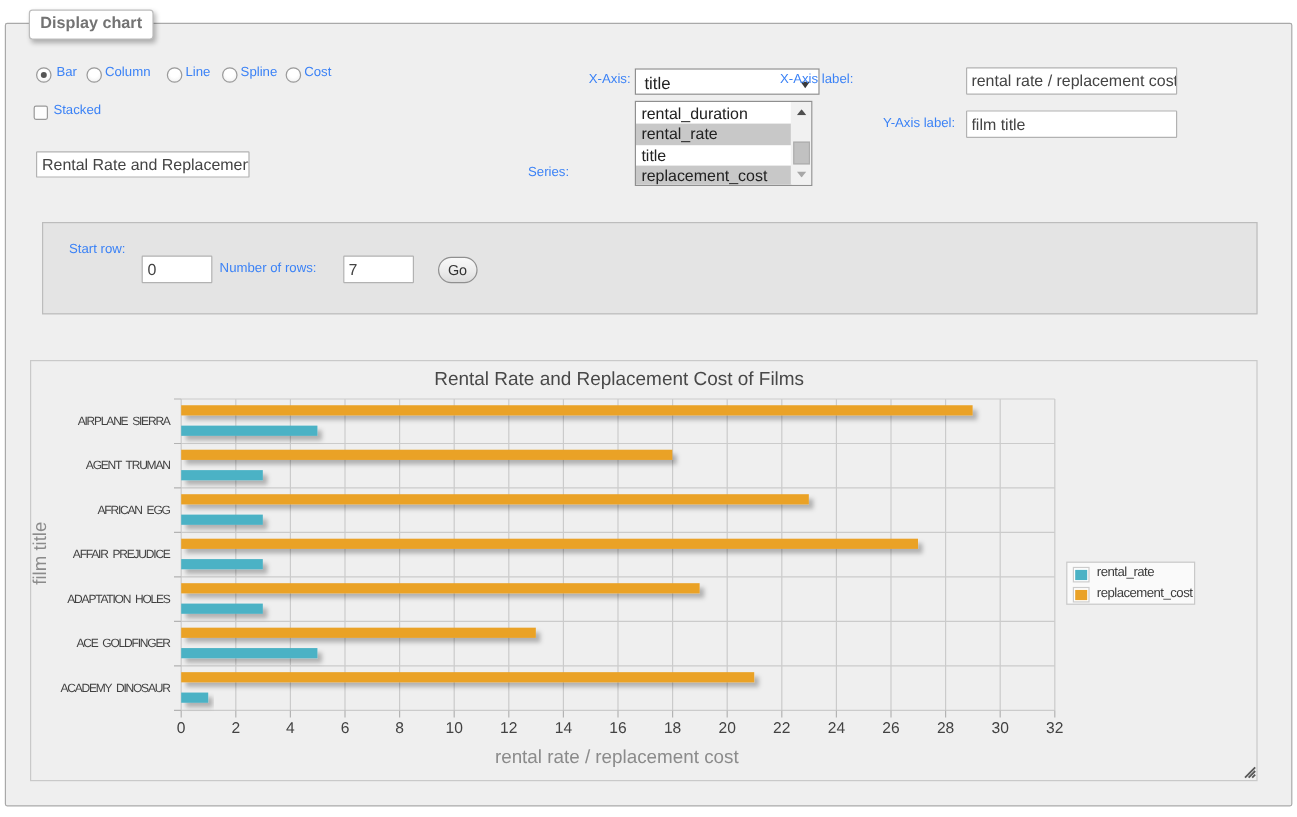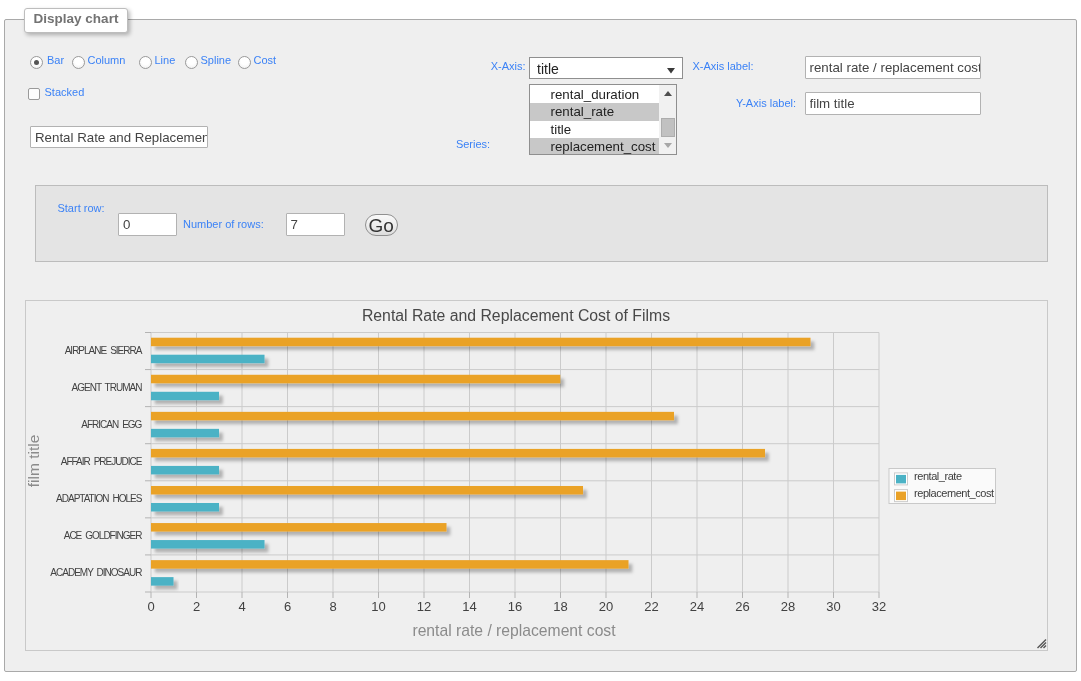--- a/index.html
+++ b/index.html
@@ -1,21 +1,21 @@
 <!DOCTYPE html>
 <html><head><meta charset="utf-8"><style>
 *{margin:0;padding:0;box-sizing:border-box}
 body{width:1081px;height:681px;background:#fff;font-family:"Liberation Sans",sans-serif;position:relative;overflow:hidden}
 .abs{position:absolute}
 .lbl{position:absolute;font-size:11px;color:#3b82f6;white-space:nowrap}
 input.tx{position:absolute;border:1px solid #b2b2b2;background:#fff;font-family:"Liberation Sans",sans-serif;font-size:13.3px;color:#444;padding:0 0 0 4px;outline:none;border-radius:1px}
 .radio{position:absolute;width:13px;height:13px;border:1px solid #9a9a9a;border-radius:50%;background:radial-gradient(circle at 50% 35%,#fff 40%,#ececec 100%)}
 .radio.on:after{content:"";position:absolute;left:3px;top:3px;width:5px;height:5px;border-radius:50%;background:#555}
 .cb{position:absolute;width:12px;height:12px;border:1px solid #9a9a9a;border-radius:2px;background:#fdfdfd}
-.opt{position:absolute;left:0;width:130px;height:17.4px;font-size:13.3px;color:#222;padding-left:21px;line-height:17.4px}
+.opt{position:absolute;left:0;width:130px;height:17.4px;font-size:13.3px;color:#222;padding-left:5px;line-height:17.4px}
 </style></head><body>
 
 <div class="abs" style="left:4px;top:19px;width:1073px;height:653px;background:#efefef;border:1px solid #a9a9a9;border-radius:2px"></div>
 <div class="abs" style="left:24px;top:8px;width:104px;height:25px;background:#fff;border:1px solid #bdbdbd;border-radius:3px;box-shadow:2px 2px 4px rgba(0,0,0,.28);line-height:20px;text-align:center;font-weight:bold;color:#737373;font-size:13.5px">Display chart</div>
 
 <span class="radio on" style="left:29.5px;top:55.5px"></span>
 <div class="lbl" style="left:47px;top:53.5px">Bar</div>
 <span class="radio" style="left:71.5px;top:55.5px"></span>
 <div class="lbl" style="left:87.5px;top:53.5px">Column</div>
 <span class="radio" style="left:139px;top:55.5px"></span>
@@ -31,48 +31,48 @@
 <input class="tx" style="left: 30px; top: 125.8px; width: 178px; height: 22.5px;" value="Rental Rate and Replacement Cost of Films">
 
 <div class="lbl" style="left:400px;top:59.5px;width:125.5px;text-align:right">X-Axis:</div>
 <div class="abs" style="left:529px;top:56.5px;width:154px;height:22.5px;background:#fff;border:1px solid #8f8f8f">
   <div style="position:absolute;left:7px;top:3px;font-size:14px;color:#222">title</div>
   <svg style="position:absolute;right:7px;top:10.5px" width="8" height="6">
       <polygon points="0,0 8,0 4,5.5" fill="#3a3a3a"></polygon>
     </svg>
 </div>
 
-<div class="lbl" style="left:420px;top:137.5px;width:106px;text-align:center">Series:</div>
+<div class="lbl" style="left:440px;top:137.5px;width:106px;text-align:left">Series:</div>
 <div class="abs" style="left:528.5px;top:84px;width:148.5px;height:71px;background:#fff;border:1px solid #8f8f8f;overflow:hidden">
   <div class="opt" style="top:0.8px">rental_duration</div>
   <div class="opt" style="top:18.2px;background:#c8c8c8">rental_rate</div>
   <div class="opt" style="top:35.6px">title</div>
   <div class="opt" style="top:53px;background:#c8c8c8">replacement_cost</div>
   <div style="position:absolute;right:0;top:0;width:17px;height:69px;background:#f1f1f1">
     <svg style="position:absolute;left:4.5px;top:6px" width="8" height="5">
         <polygon points="4,0 8,5 0,5" fill="#4f4f4f"></polygon>
       </svg>
     <div style="position:absolute;left:1.5px;top:33px;width:14px;height:19px;background:#c1c1c1;border:1px solid #adadad"></div>
     <svg style="position:absolute;left:4.5px;bottom:6px" width="8" height="5">
         <polygon points="0,0 8,0 4,5" fill="#a7a7a7"></polygon>
       </svg>
   </div>
 </div>
 
-<div class="lbl" style="left:650px;top:60px;width:146px;text-align:center">X-Axis label:</div>
+<div class="lbl" style="left:650px;top:60px;width:146px;text-align:left">X-Axis label:</div>
 <input class="tx" style="left: 804.5px; top: 55.5px; width: 176.5px; height: 23px;" value="rental rate / replacement cost">
 <div class="lbl" style="left:650px;top:96.5px;width:146px;text-align:right">Y-Axis label:</div>
 <input class="tx" style="left: 804.5px; top: 92px; width: 176.5px; height: 22.5px;" value="film title">
 
 <div class="abs" style="left:35px;top:185px;width:1013px;height:77px;background:#e4e4e4;border:1px solid #bcbcbc"></div>
 <div class="lbl" style="left:50px;top:202px;width:62px;text-align:center">Start row:</div>
 <input class="tx" style="left: 118px; top: 213px; width: 59px; height: 23px;" value="0">
 <div class="lbl" style="left:183px;top:218px;width:98px;">Number of rows:</div>
 <input class="tx" style="left: 285.5px; top: 213px; width: 59px; height: 23px;" value="7">
-<div class="abs" style="left:364.5px;top:213.5px;width:33.5px;height:22.5px;border:1px solid #909090;border-radius:12px;background:linear-gradient(#f9f9f9,#ececec 55%,#dcdcdc);text-align:center;line-height:21px;font-size:19px;color:#333">Go</div>
+<div class="abs" style="left:364.5px;top:213.5px;width:33.5px;height:22.5px;border:1px solid #909090;border-radius:12px;background:linear-gradient(#f9f9f9,#ececec 55%,#dcdcdc);text-align:center;line-height:21px;font-size:12px;color:#333">Go</div>
 
 <div class="abs" style="left:25px;top:300px;width:1023px;height:351px;background:#efefef;border:1px solid #c9c9c9">
 <svg width="1021" height="349" style="position:absolute;left:0;top:0">
 <defs>
 <filter id="bsh" x="-10%" y="-80%" width="130%" height="300%">
 <feDropShadow dx="3.8" dy="3.8" stdDeviation="1.8" flood-color="#000" flood-opacity="0.26"></feDropShadow>
 </filter>
 </defs>
 <text x="490" y="19.5" text-anchor="middle" font-size="15.8" fill="#484848">Rental Rate and Replacement Cost of Films</text>
 <path d="M125.0 31.5V291 M170.5 31.5V291 M216.0 31.5V291 M261.5 31.5V291 M307.0 31.5V291 M352.5 31.5V291 M398.0 31.5V291 M443.5 31.5V291 M489.0 31.5V291 M534.5 31.5V291 M580.0 31.5V291 M625.5 31.5V291 M671.0 31.5V291 M716.5 31.5V291 M762.0 31.5V291 M807.5 31.5V291 M853.0 31.5V291" stroke="#cbcbcb" stroke-width="1" fill="none"></path>

